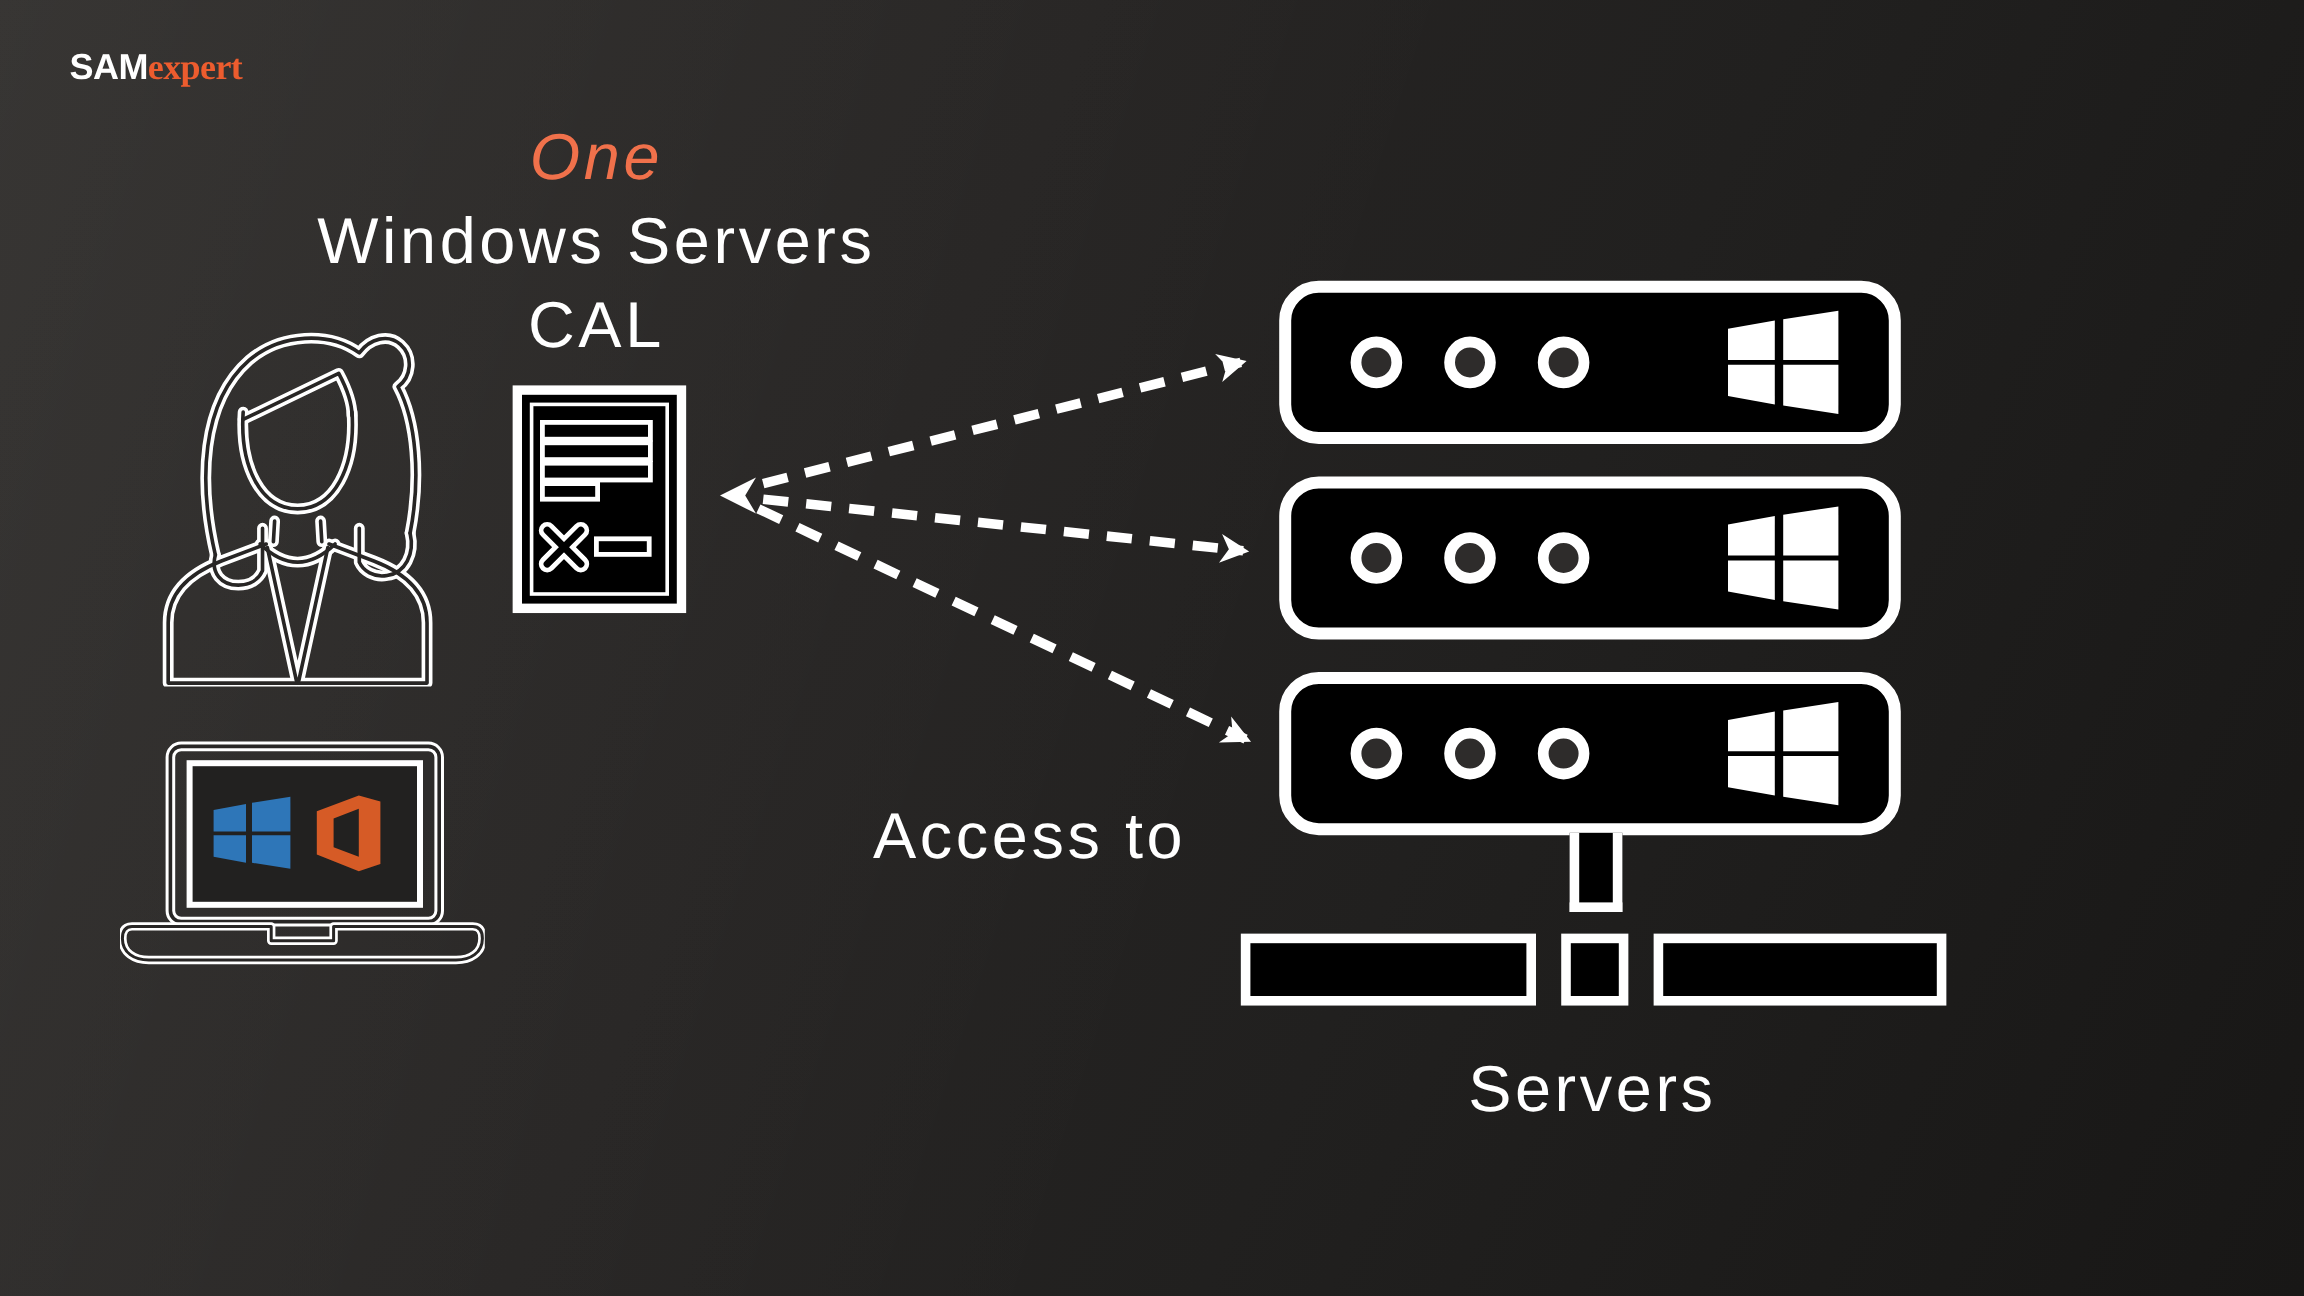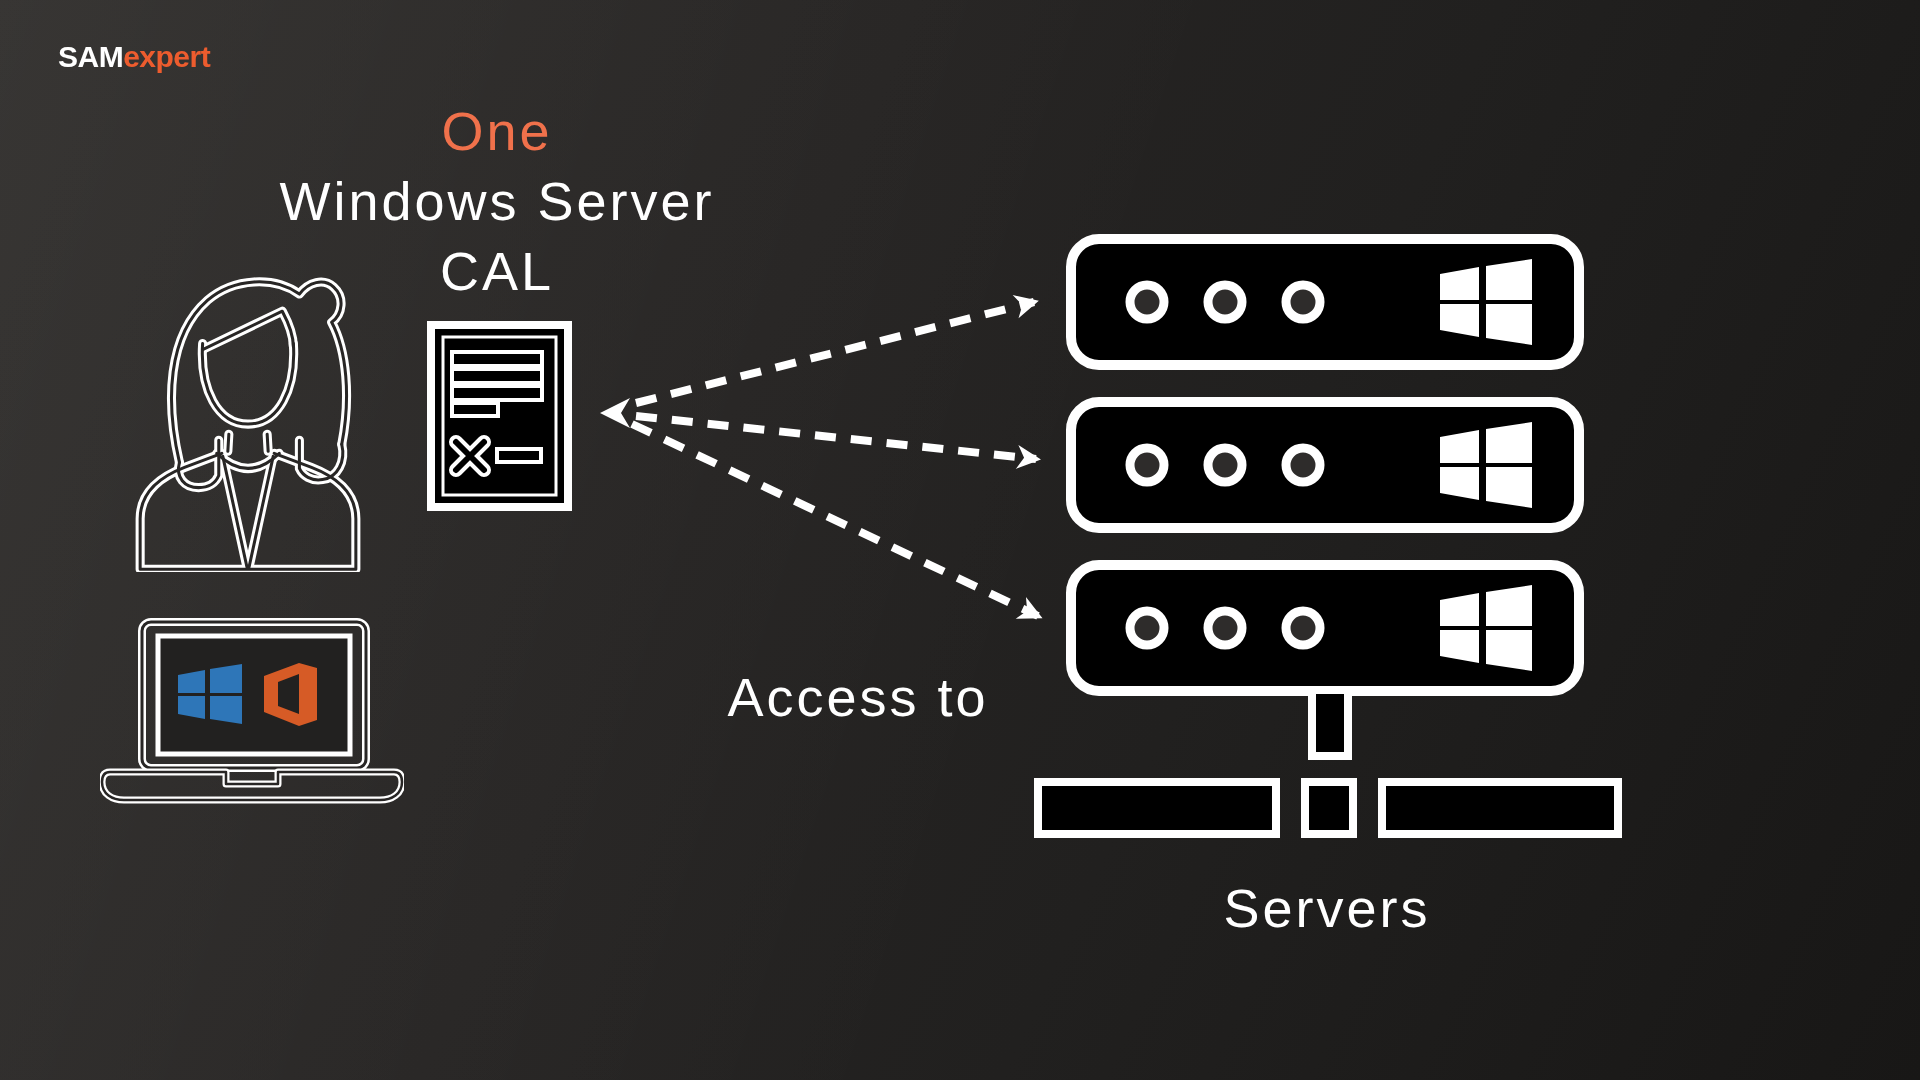--- a/index.html
+++ b/index.html
@@ -5,37 +5,37 @@
   html,body{margin:0;padding:0;}
   body{
     width:1920px;height:1080px;overflow:hidden;position:relative;
     font-family:"Liberation Sans",sans-serif;color:#fff;
     background:
       linear-gradient(108deg, rgba(255,255,255,0.05) 0%, rgba(255,255,255,0.015) 38%, rgba(255,255,255,0) 55%),
       linear-gradient(115deg, var(--bg-light,#2d2b29) 0%, #262423 38%, #21201f 62%, var(--bg-dark,#181716) 100%);
   }
   .abs{position:absolute;}
   .bigtext{font-size:54px;line-height:70px;letter-spacing:3px;text-align:center;color:#fff;white-space:nowrap;}
-  .accent{color:var(--accent-orange,#F0714B);}
+  .accent{color:var(--accent-orange,#F0714B);font-style:italic;}
   .accent-word{color:var(--accent-orange,#F0714B);margin-right:0.27em;}
   .brand{font-size:30px;font-weight:700;letter-spacing:-0.5px;white-space:nowrap;}
-  .brand .orange{color:var(--brand-orange,#ED5C2E);}
+  .brand .orange{color:var(--brand-orange,#ED5C2E);font-family:Liberation Serif, serif;}
   .blackbox{box-sizing:border-box;background:#000;border:8px solid #fff;}
   svg{display:block;}
 </style>
 </head>
 <body>
 
 <div class="abs brand" style="left:58px;top:40px;">
   <span>SAM</span><span class="orange">expert</span>
 </div>
 
 <div class="abs bigtext" style="left:137px;top:96px;width:720px;">
   <div class="accent">One</div>
-  <div>Windows Server</div>
+  <div>Windows Servers</div>
   <div>CAL</div>
 </div>
 
 <div class="abs" style="left:122px;top:248px;">
   <svg width="252" height="324" viewBox="0 0 250 320">
     <g fill="none" stroke="#fff" stroke-width="9" stroke-linecap="round" stroke-linejoin="round">
       <path d="M18,318 V268 C18,243 36,227 62,217 L99,203 M151,203 L188,217 C214,227 232,243 232,268 V318 M18,318 H232"></path>
       <path d="M100,206 L124,316 M150,206 L126,316"></path>
       <path d="M94,203 Q125,233 156,203"></path>
       <path d="M106,184 L105,201 M144,184 L145,201"></path>

